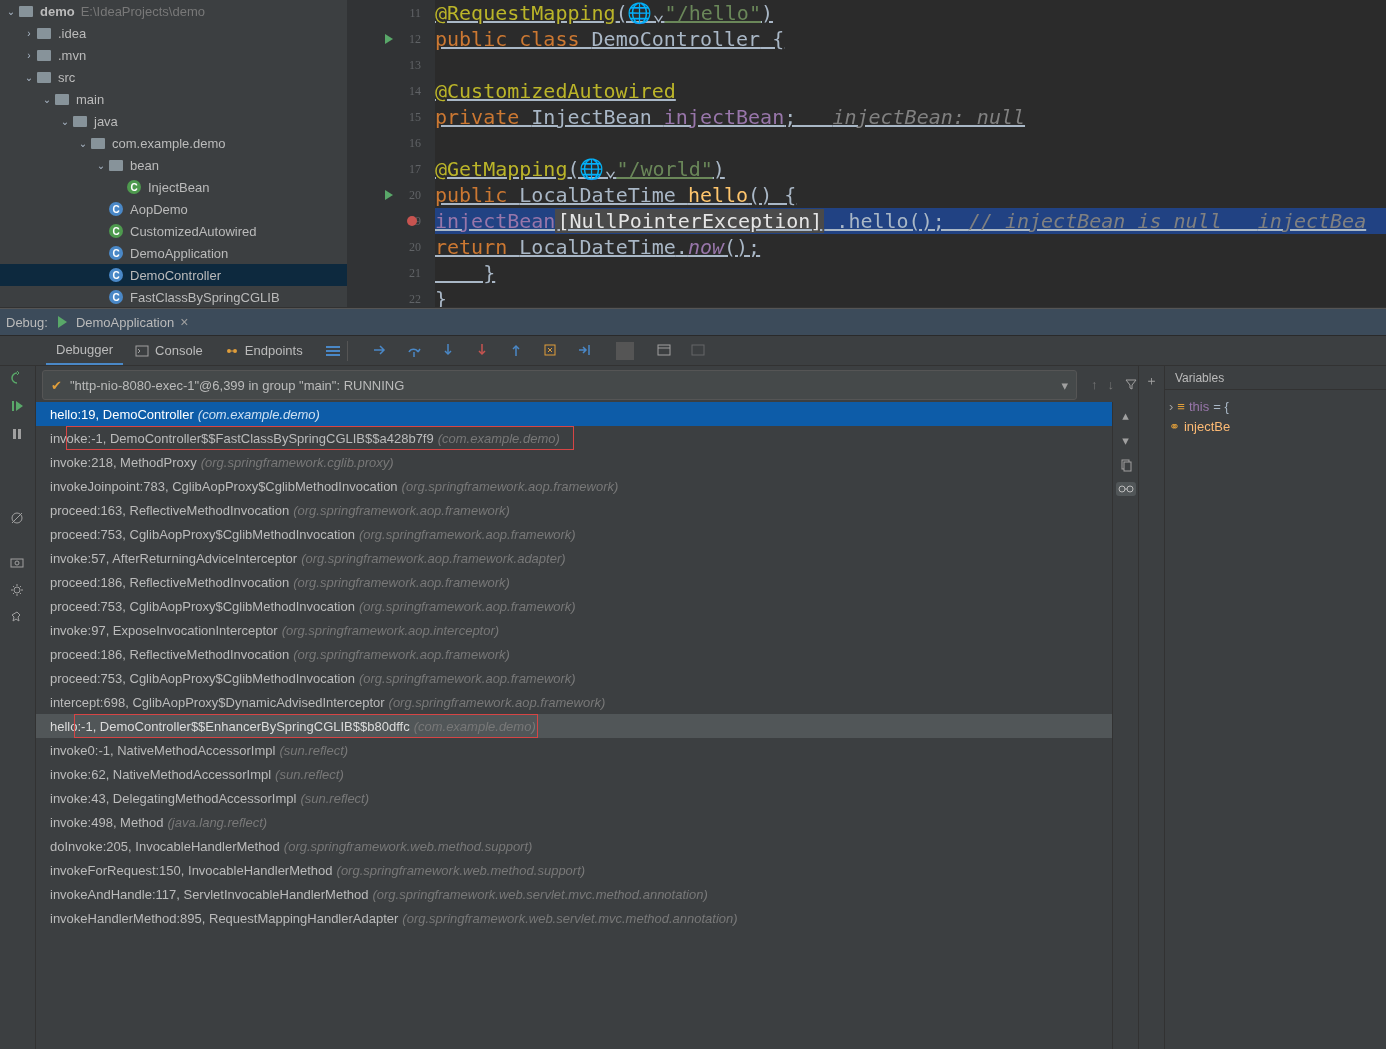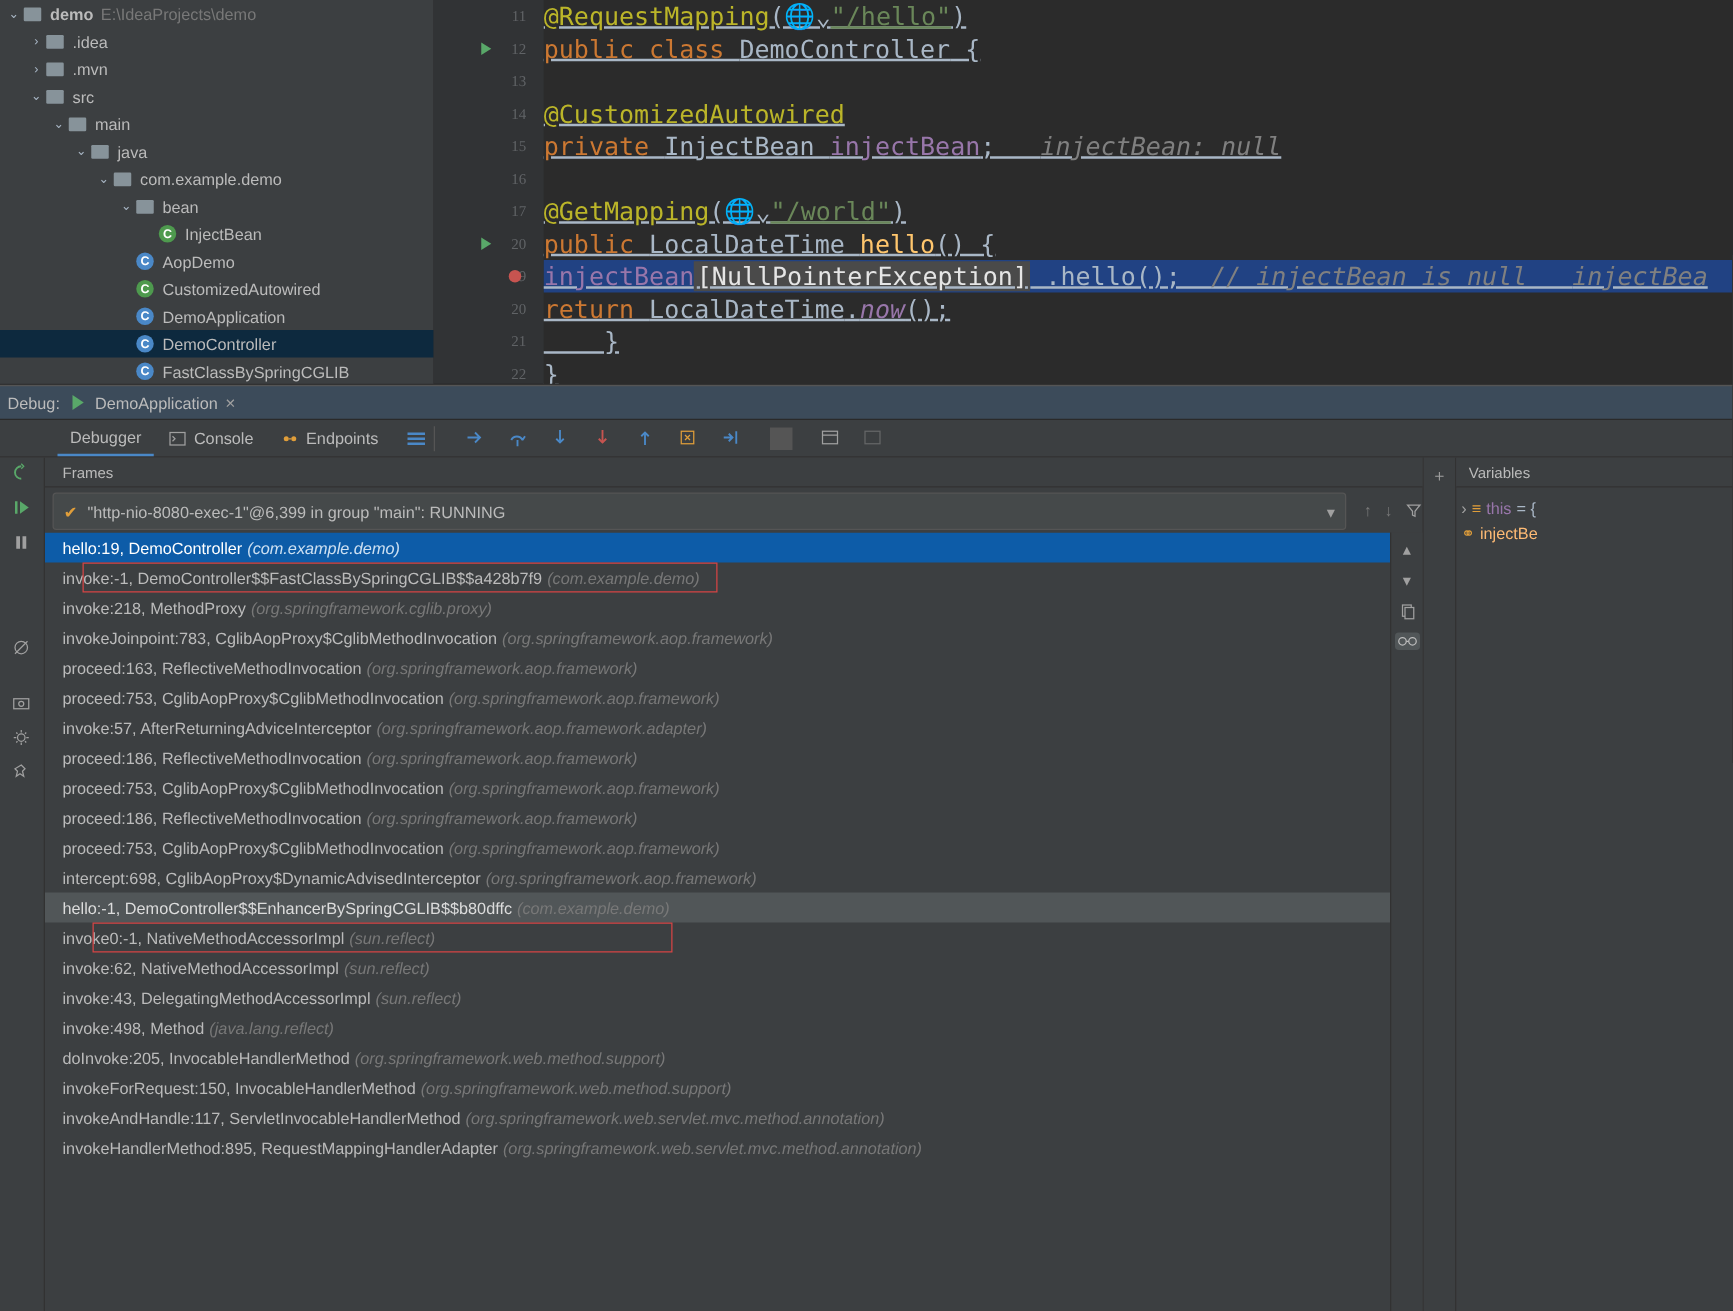--- a/index.html
+++ b/index.html
@@ -453,21 +453,20 @@
         </svg>
       </span>
     <span class="sbtn ic-pin">
         <svg width="16" height="16">
           <path d="M8 2l3 3-2 2 1 4-3-2-3 2 1-4-2-2z" fill="none" stroke="#a0a0a0"></path>
         </svg>
       </span>
   </div>
 
   <div class="frames-col">
-    <div class="frames-head">Frames</div>
     <div style="display:flex;align-items:center">
       <div class="thread-combo" style="flex:1">
         <span class="check">✔</span>
         <span class="txt">"http-nio-8080-exec-1"@6,399 in group "main": RUNNING</span>
         <span class="dd">▾</span>
       </div>
       <div class="nav-arrows">
         <span>↑</span>
         <span>↓</span>
         <span>
@@ -511,20 +510,24 @@
           </div>
           <div class="stack-row">
             <span class="main">proceed:186, ReflectiveMethodInvocation</span>
             <span class="pkg"> (org.springframework.aop.framework)</span>
           </div>
           <div class="stack-row">
             <span class="main">proceed:753, CglibAopProxy$CglibMethodInvocation</span>
             <span class="pkg"> (org.springframework.aop.framework)</span>
           </div>
           <div class="stack-row">
+            <span class="main">invoke:97, ExposeInvocationInterceptor</span>
+            <span class="pkg"> (org.springframework.aop.interceptor)</span>
+          </div>
+          <div class="stack-row">
             <span class="main">proceed:186, ReflectiveMethodInvocation</span>
             <span class="pkg"> (org.springframework.aop.framework)</span>
           </div>
           <div class="stack-row">
             <span class="main">proceed:753, CglibAopProxy$CglibMethodInvocation</span>
             <span class="pkg"> (org.springframework.aop.framework)</span>
           </div>
           <div class="stack-row">
             <span class="main">intercept:698, CglibAopProxy$DynamicAdvisedInterceptor</span>
             <span class="pkg"> (org.springframework.aop.framework)</span>

